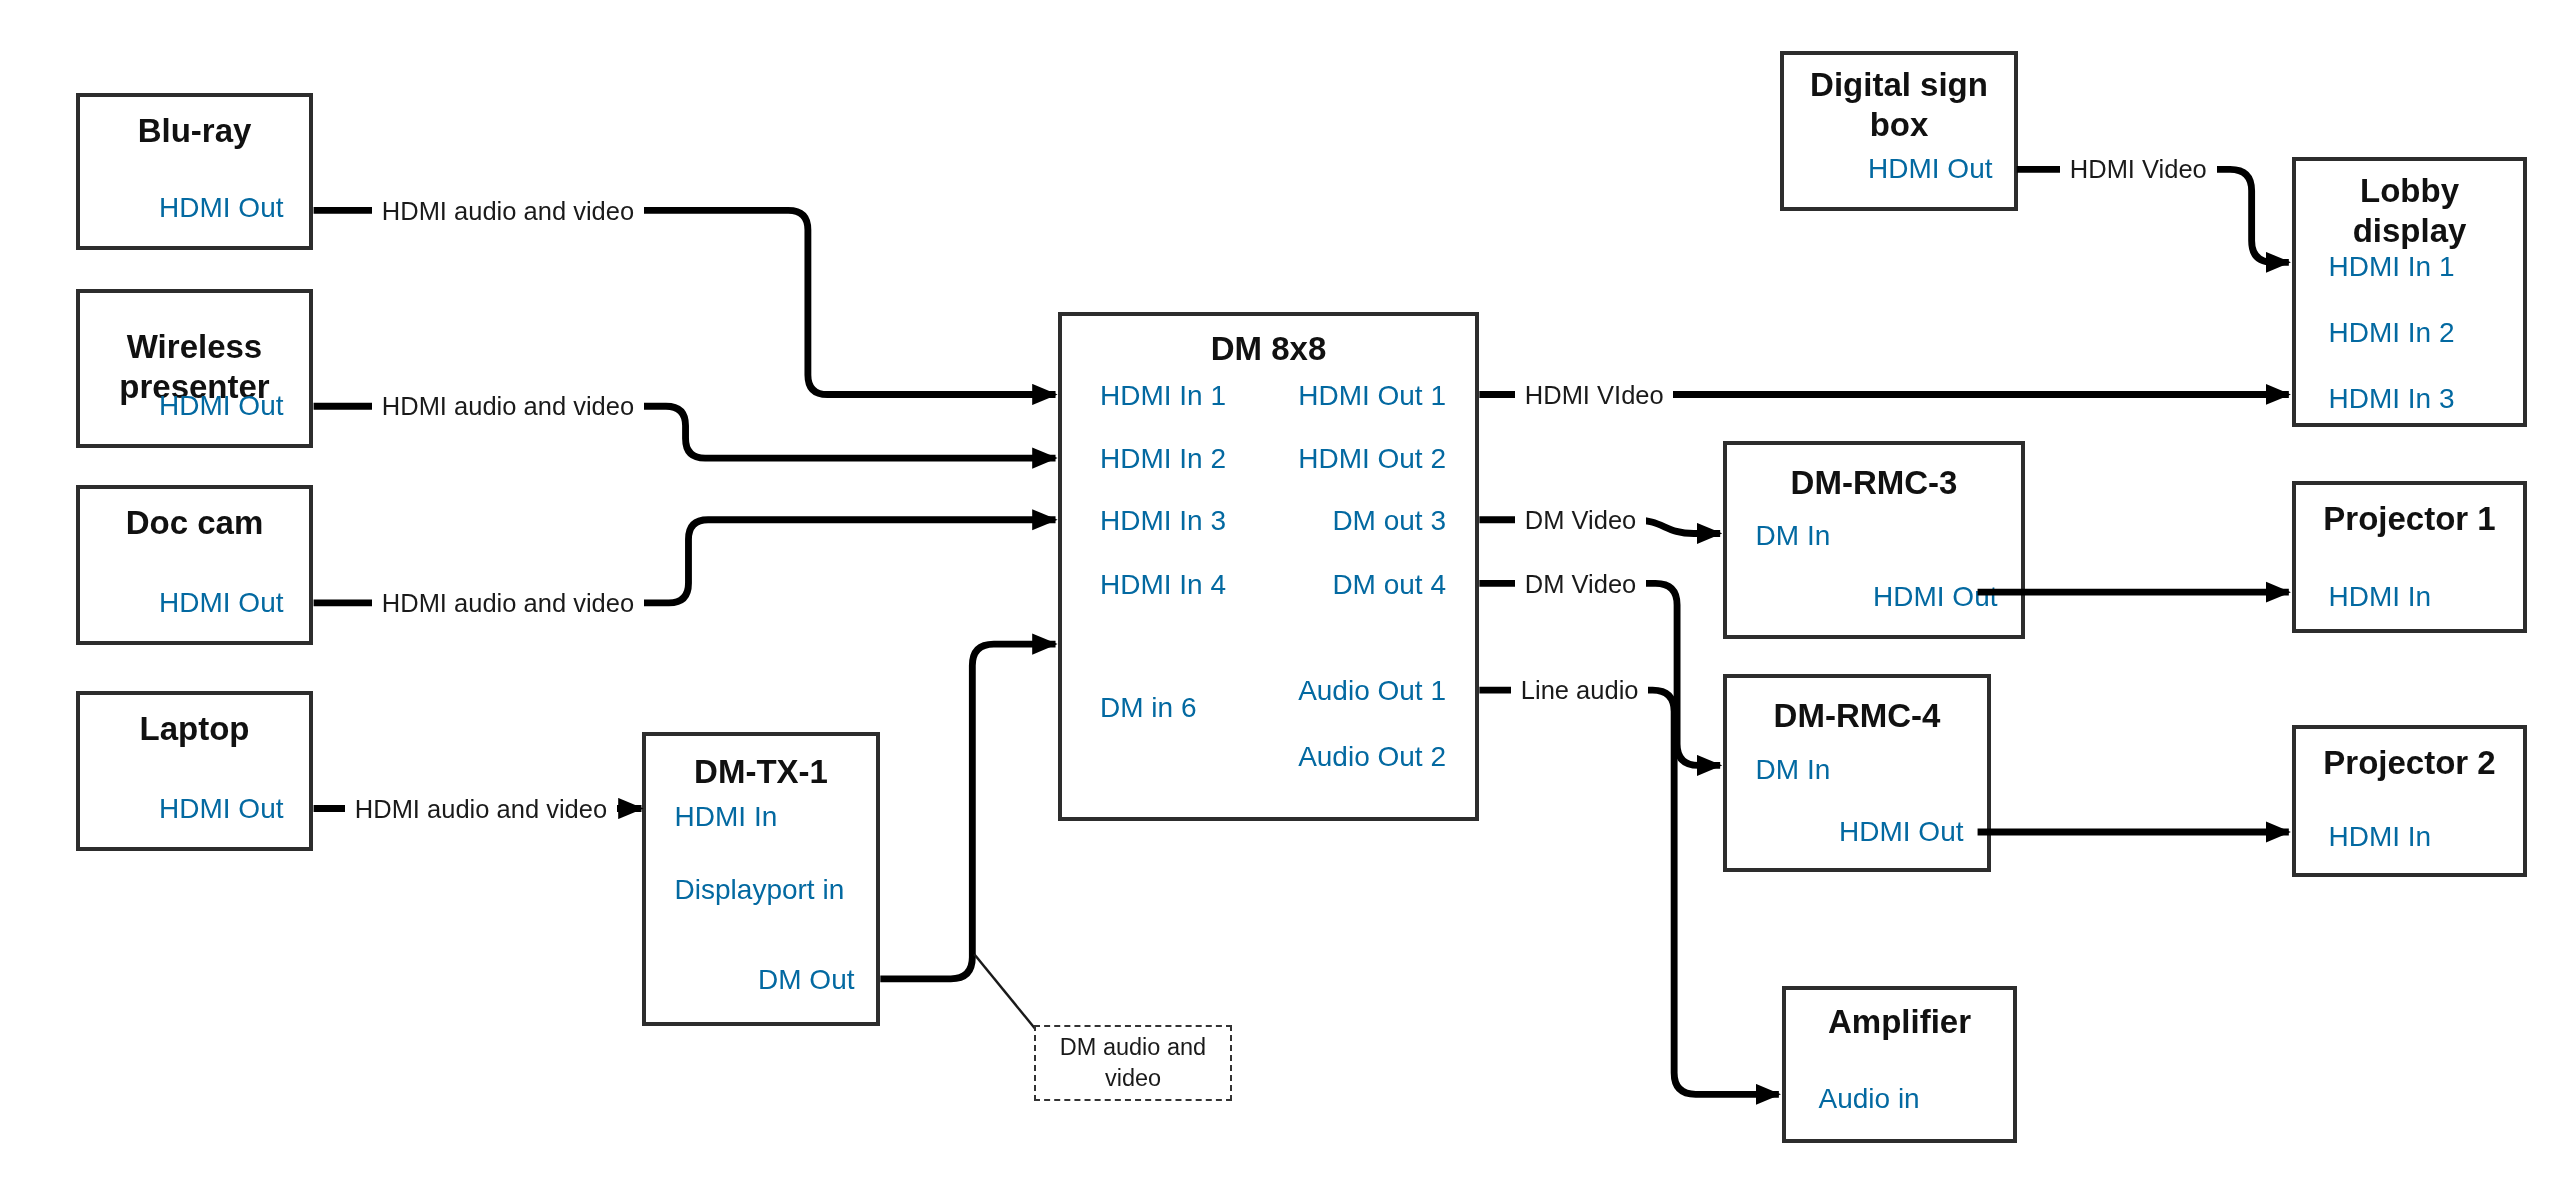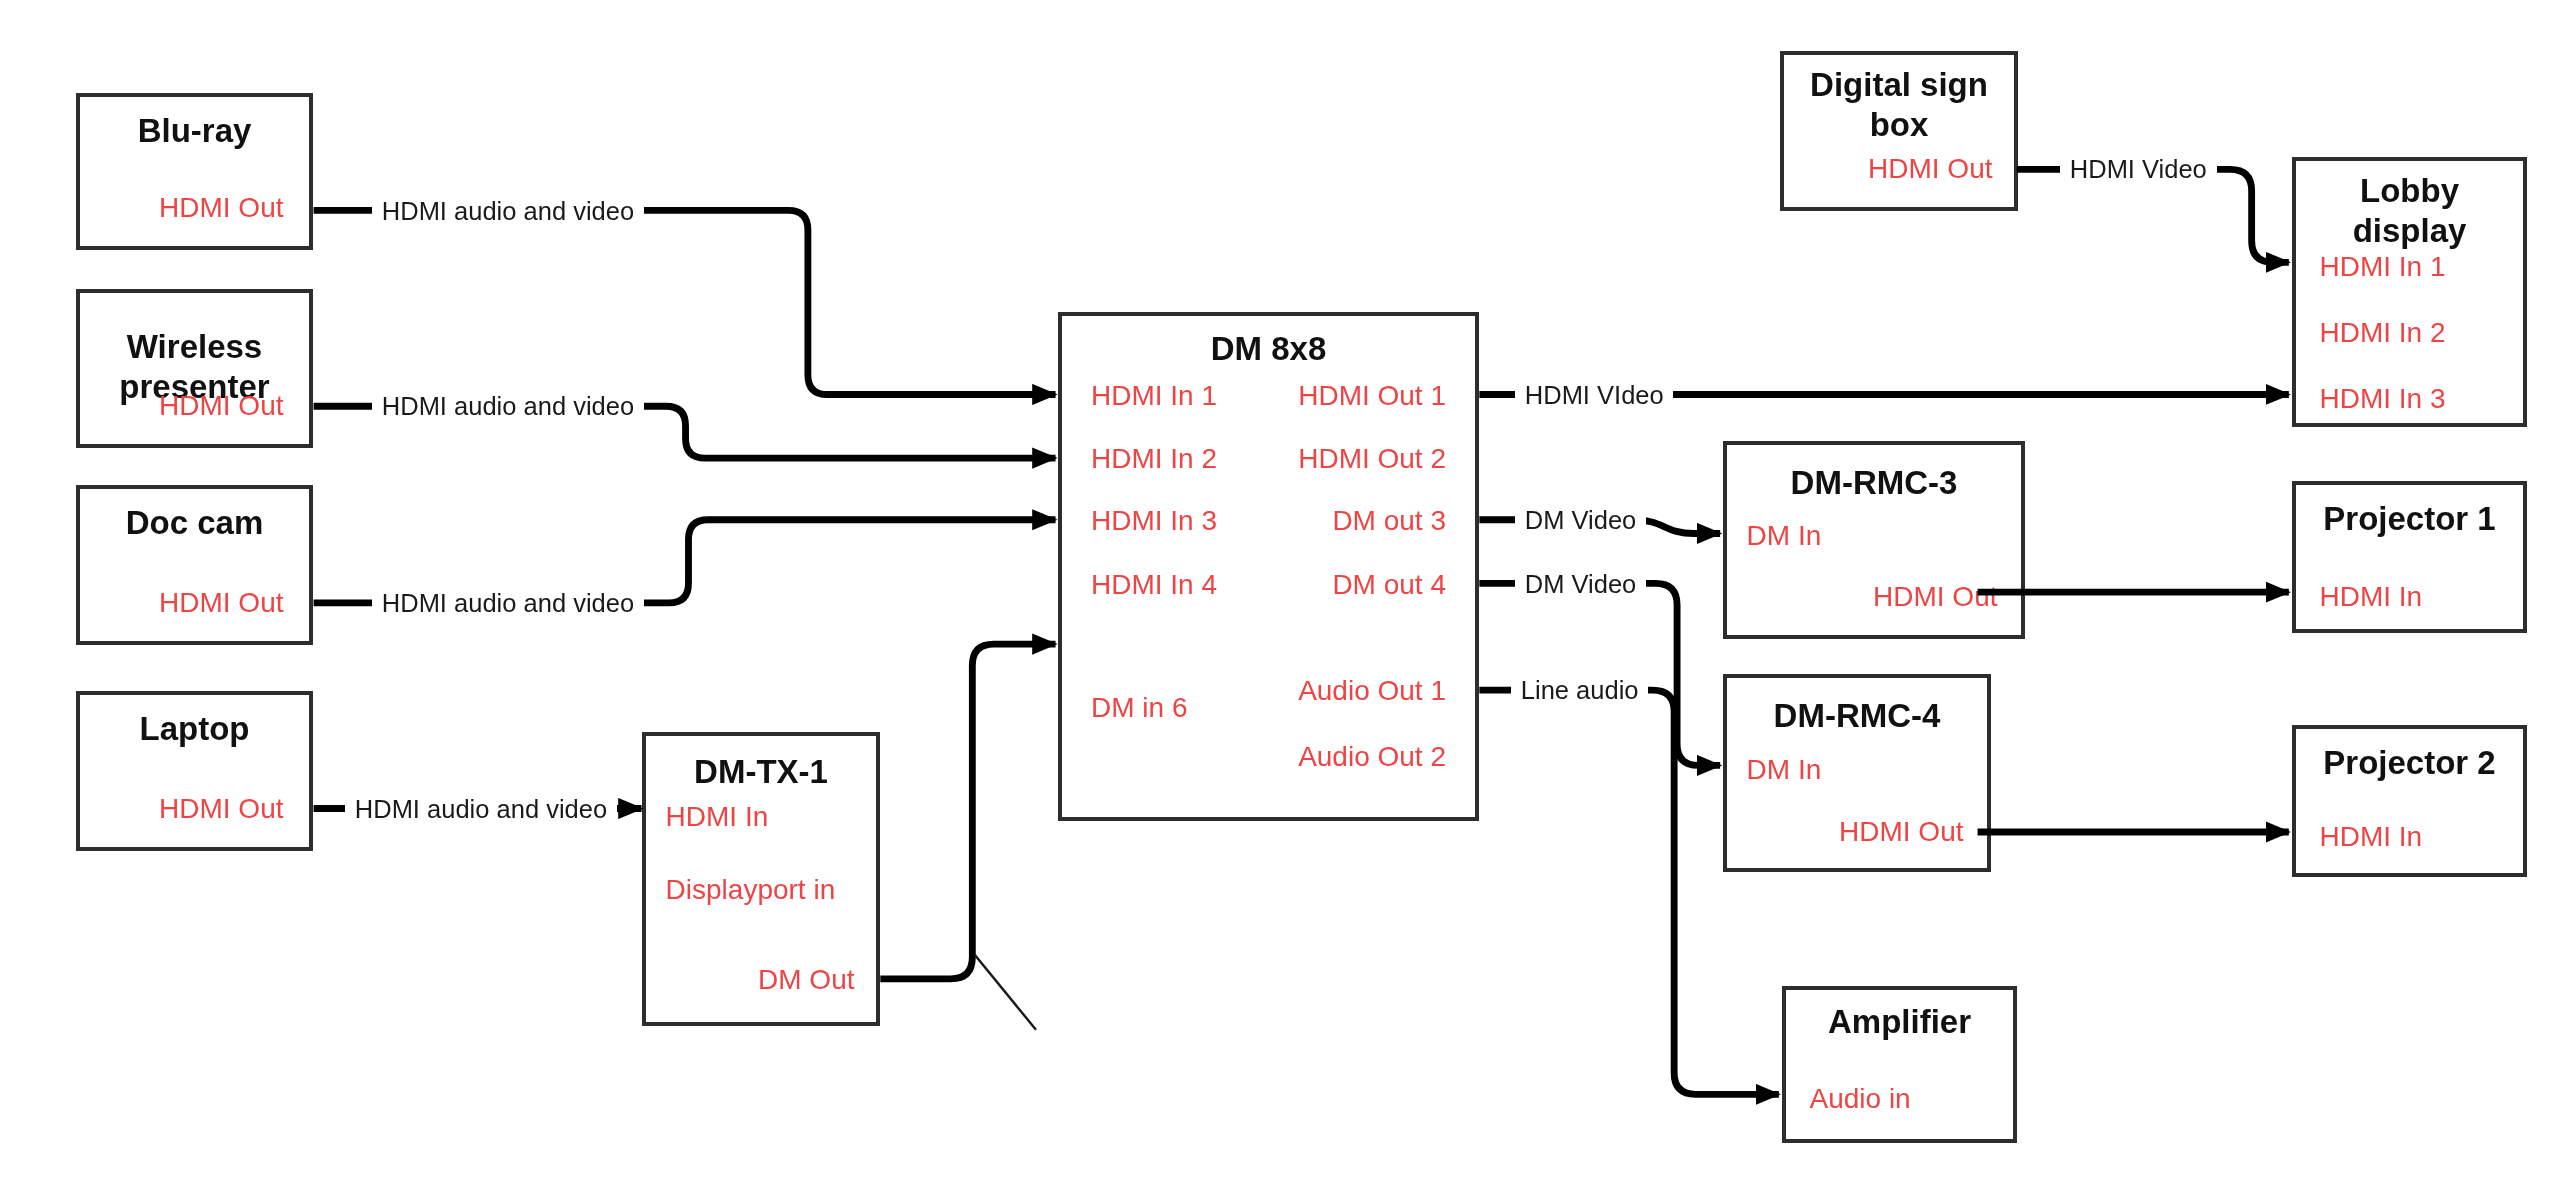--- a/index.html
+++ b/index.html
@@ -27,26 +27,26 @@
     right: 5.9px;
     text-align: center;
     font-weight: bold;
     font-size: 33px;
     line-height: 40px;
     color: #111111;
   }
 
   .port {
     position: absolute;
-    left: 0;
+    left: 9px;
     right: 0;
     height: 33px;
     line-height: 33px;
     font-size: 28px;
-    color: #ef4444;
+    color: #0369a1;
     white-space: nowrap;
   }
   .port.side-left  { text-align: left;  padding-left: 25.5px; }
   .port.side-right { text-align: right; padding-right: 25.5px; }
 
   .wires {
     position: absolute;
     left: 0; top: 0;
     width: 2576px; height: 1201px;
     z-index: 3;
@@ -200,15 +200,18 @@
   <div class="wire-label" style="left:372px;  top:211px;">HDMI audio and video</div>
   <div class="wire-label" style="left:372px;  top:406px;">HDMI audio and video</div>
   <div class="wire-label" style="left:372px;  top:603px;">HDMI audio and video</div>
   <div class="wire-label" style="left:345px;  top:809px;">HDMI audio and video</div>
   <div class="wire-label" style="left:1515px; top:395px;">HDMI VIdeo</div>
   <div class="wire-label" style="left:2060px; top:169px;">HDMI Video</div>
   <div class="wire-label" style="left:1515px; top:520px;">DM Video</div>
   <div class="wire-label" style="left:1515px; top:584px;">DM Video</div>
   <div class="wire-label" style="left:1511px; top:690px;">Line audio</div>
 
+  <div class="note-box" style="left:1034px; top:1025px; width:198px; height:76px;">
+    <span>DM audio and video</span>
+  </div>
 
 </div>
 
 
 </body></html>

